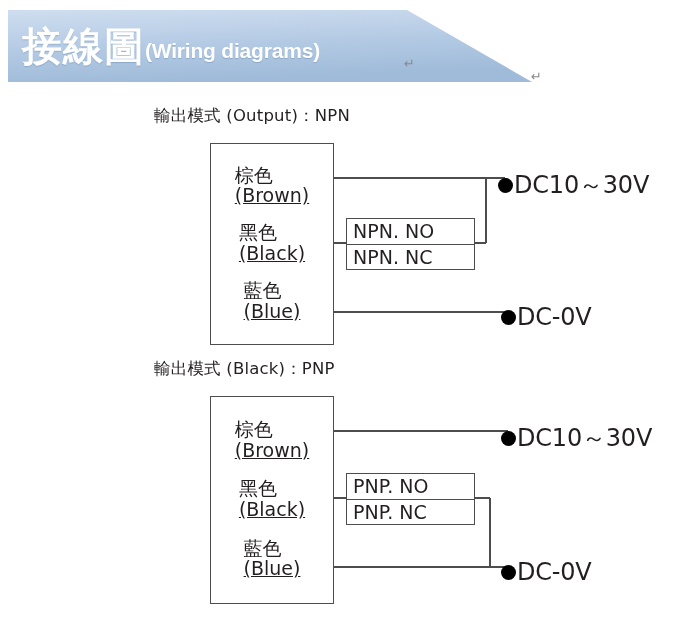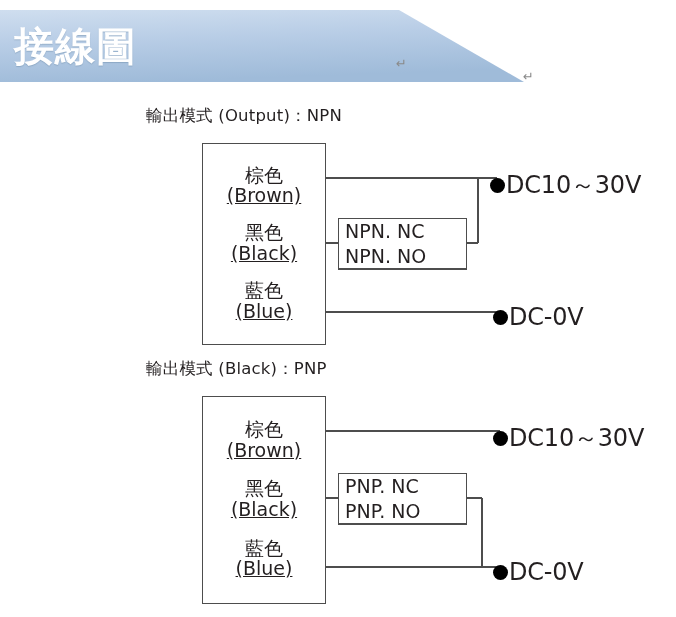--- a/index.html
+++ b/index.html
@@ -1,21 +1,21 @@
 <!DOCTYPE html>
 <html><head>
 <meta charset="utf-8">
 <style>
   html,body{margin:0;padding:0;background:#ffffff;}
   body{
     width:676px;height:617px;position:relative;overflow:hidden;
     font-family:"Liberation Sans","DejaVu Sans",sans-serif;
     color:#231f20;
   }
-  .canvas{position:absolute;inset:0;}
+  .canvas{position:absolute;inset:0;margin-left:8px;}
 
   
   .banner-wrap{position:absolute;left:0;top:10px;width:560px;height:74px;}
   .banner-svg{display:block;}
   .banner-title{
     position:absolute;left:14px;top:14px;
     display:flex;align-items:flex-end;gap:0px;
     color:#ffffff;line-height:1;
     text-shadow:0 1px 1px rgba(90,120,150,.35);
     pointer-events:none;
@@ -54,21 +54,21 @@
     border:1.6px solid #4d4d4d;
     background:#ffffff;
     box-sizing:border-box;
   }
   .lead-labels{
     position:absolute;left:0;right:0;top:0;bottom:0;
     display:flex;flex-direction:column;justify-content:space-evenly;
     align-items:center;padding:4px 0 6px 0;box-sizing:border-box;
   }
   .lead-item{
-    text-align:center;line-height:1.08;
+    text-align:left;line-height:1.08;
     font-family:"DejaVu Sans","Liberation Sans",sans-serif;
   }
   .lead-cjk{font-size:19px;display:block;}
   .lead-en{font-size:19px;display:block;text-decoration:underline;}
 
   .modebox{
     position:absolute;
     border:1.6px solid #4d4d4d;
     background:#ffffff;box-sizing:border-box;
     display:flex;flex-direction:column;
@@ -104,20 +104,21 @@
         <linearGradient id="bannerGrad" x1="0" y1="0" x2="0.25" y2="1">
           <stop offset="0%" stop-color="#cfdeef"></stop>
           <stop offset="45%" stop-color="#b8cde6"></stop>
           <stop offset="100%" stop-color="#9fbbd9"></stop>
         </linearGradient>
       </defs>
       <path d="M0,0 L399,0 L524,72 L0,72 Z" fill="url(#bannerGrad)"></path>
     </svg>
     <div class="banner-title">
       <span class="banner-cjk">接線圖</span>
+      <span class="banner-en">(Wiring diagrams)</span>
     </div>
   </div>
   <span class="pilcrow p1">↵</span>
   <span class="pilcrow p2">↵</span>
 
   <div class="section sec-npn">
 
     <div class="sec-heading">輸出模式 (Output)：NPN</div>
 
     <svg class="wire-svg" width="676" height="245" viewBox="0 0 676 245">
@@ -145,22 +146,22 @@
           <span class="lead-en">(Black)</span>
         </div>
         <div class="lead-item">
           <span class="lead-cjk">藍色</span>
           <span class="lead-en">(Blue)</span>
         </div>
       </div>
     </div>
 
     <div class="modebox" style="left:338px;top:113px;width:129px;height:52px;">
+      <div class="mode-row top">NPN. NO</div>
       <div class="mode-row">NPN. NC</div>
-      <div class="mode-row top">NPN. NO</div>
     </div>
 
     <div class="terminal" style="left:490px;top:64px;">
       <span class="dot"></span>
       <span class="term-label">DC10～30V</span>
     </div>
     <div class="terminal" style="left:493px;top:198px;">
       <span class="dot"></span>
       <span class="term-label">DC-0V</span>
     </div>
@@ -195,22 +196,22 @@
           <span class="lead-en">(Black)</span>
         </div>
         <div class="lead-item">
           <span class="lead-cjk">藍色</span>
           <span class="lead-en">(Blue)</span>
         </div>
       </div>
     </div>
 
     <div class="modebox" style="left:338px;top:115px;width:129px;height:52px;">
+      <div class="mode-row top">PNP. NO</div>
       <div class="mode-row">PNP. NC</div>
-      <div class="mode-row top">PNP. NO</div>
     </div>
 
     <div class="terminal" style="left:493px;top:64px;">
       <span class="dot"></span>
       <span class="term-label">DC10～30V</span>
     </div>
     <div class="terminal" style="left:493px;top:200px;">
       <span class="dot"></span>
       <span class="term-label">DC-0V</span>
     </div>

